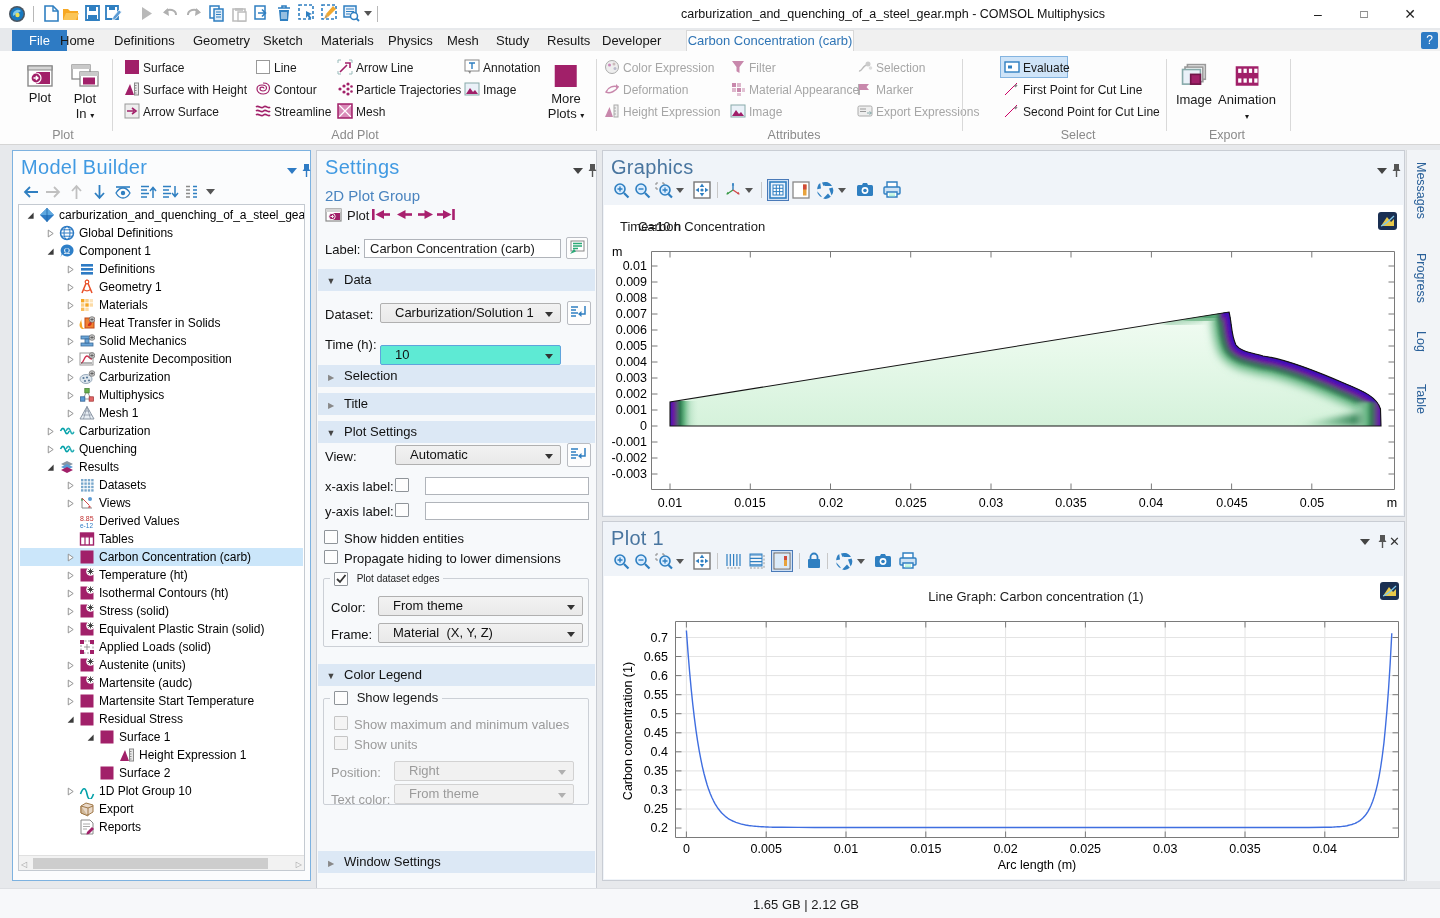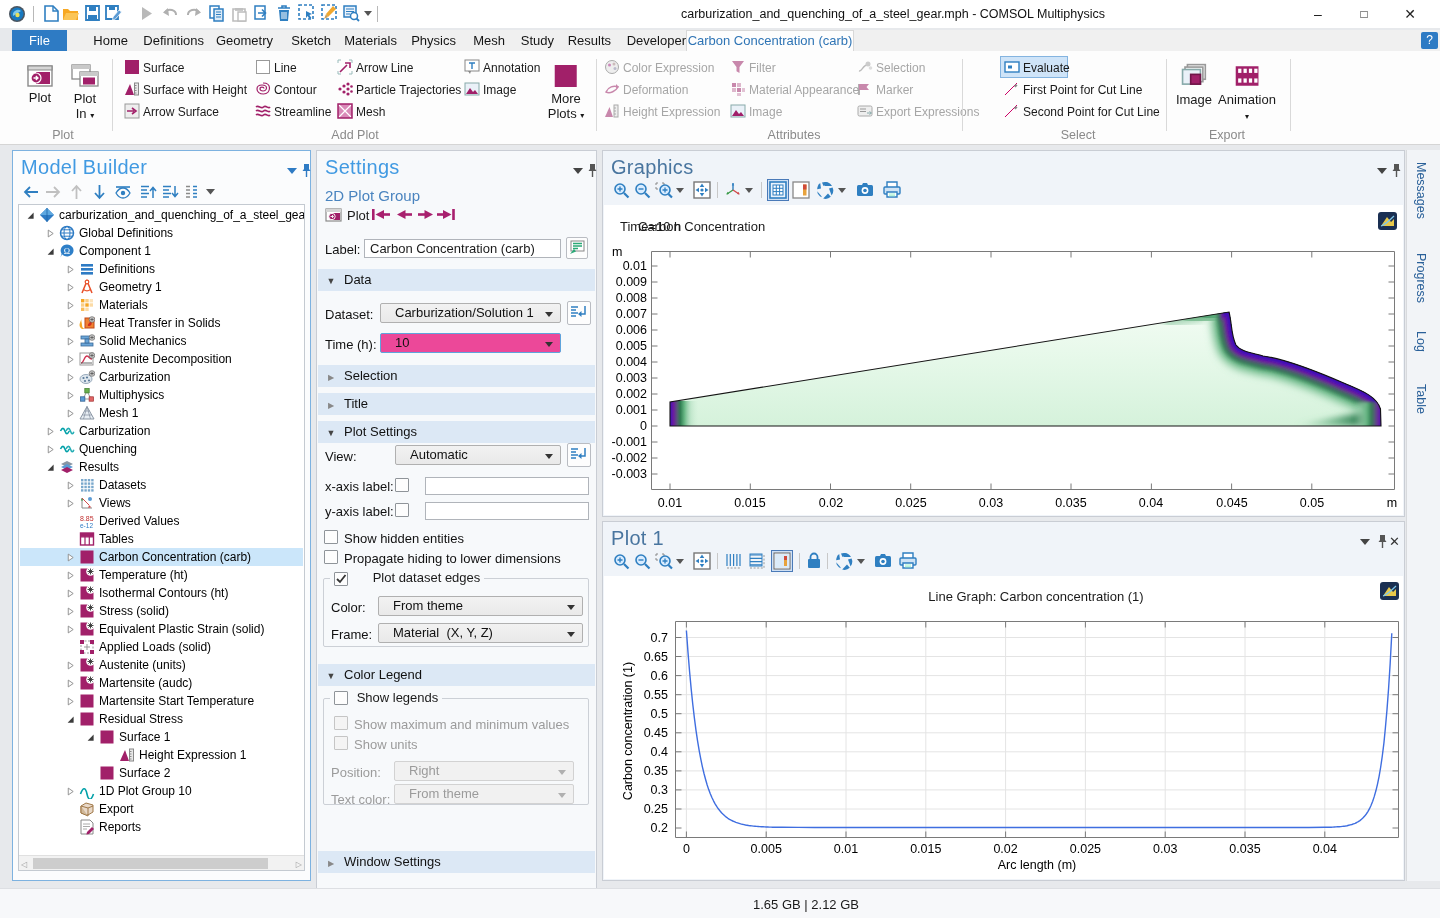--- a/index.html
+++ b/index.html
@@ -6,21 +6,21 @@
 body{font-family:"Liberation Sans",sans-serif;font-size:13px;color:#1a1a1a;background:#e7e9ec}
 #app{position:relative;width:1440px;height:918px}
 .abs{position:absolute}
 
 #titlebar{position:absolute;left:0;top:0;width:1440px;height:28px;background:#fff}
 #title{position:absolute;top:7px;left:640px;width:506px;text-align:center;font-size:12.5px;color:#111}
 .tbsep{position:absolute;top:6px;width:1px;height:16px;background:#b8b8b8}
 .winbtn{position:absolute;top:0;width:46px;height:28px;text-align:center;line-height:28px;font-size:14px;color:#222}
 
 #tabrow{position:absolute;left:12px;top:30px;width:1428px;height:21px;background:#f0f0f0}
-.tab{position:absolute;top:0;height:21px;line-height:21px;text-align:right;font-size:13px;color:#151515}
+.tab{position:absolute;top:0;height:21px;line-height:21px;text-align:left;font-size:13px;color:#151515}
 #filetab{position:absolute;left:0;top:0;width:55px;height:23px;background:#2e7bc4;color:#fff;text-align:center;line-height:21px;font-size:13px}
 #activetab{position:absolute;top:0;height:21px;background:#fdfdfd;border:1px solid #d8d8d8;border-bottom:none;color:#2e74b5;text-align:center;line-height:20px;font-size:13px}
 #helpbtn{position:absolute;right:2px;top:2px;width:17px;height:17px;background:#2e7bc4;color:#fff;font-size:12px;text-align:center;line-height:17px;border-radius:2px}
 
 #ribbon{position:absolute;left:0;top:51px;width:1440px;height:94px;background:#fdfdfd;border-bottom:1px solid #d5d5d5}
 .rsep{position:absolute;top:8px;width:1px;height:72px;background:#d9d9d9}
 .rgl{position:absolute;top:77px;font-size:12.5px;color:#8a8a8a;transform:translateX(-50%)}
 .rrow{position:absolute;height:22px;line-height:22px;white-space:nowrap;font-size:12px}
 .rrow svg{vertical-align:-3px;margin-right:3px}
 .bigbtn{position:absolute;top:57px;text-align:center;font-size:13px;line-height:15px;transform:translateX(-50%);top:0}
@@ -1032,21 +1032,21 @@
         </svg></div>
  <div class="sechead" style="top:118px"><span class="arr">▼</span>Data</div>
  <div class="slabel" style="left:8px;top:156px">Dataset:</div>
  <div class="combo" style="left:63px;top:152px;width:181px">Carburization/Solution 1</div>
  <div class="syncbtn" style="left:250px;top:150px"><svg width="18" height="18" style="margin:2px">
           <path d="M1 3h7M1 6h5M1 9h7M1 12h5" stroke="#2f7fc1" stroke-width="1.5"></path>
           <path d="M15 2v8H9" fill="none" stroke="#2f7fc1" stroke-width="1.5"></path>
           <path d="M11.5 7 8 10l3.5 3z" fill="#2f7fc1"></path>
         </svg></div>
  <div class="slabel" style="left:8px;top:186px">Time (h):</div>
- <div class="combo" style="left:63px;top:182px;width:181px;background:#ec4899;border-color:#5fa4dc">10</div>
+ <div class="combo" style="left:63px;top:194px;width:181px;background:#5eead4;border-color:#5fa4dc">10</div>
  <div class="sechead" style="top:242px"><span class="arr" style="font-size:8px;color:#888">▶</span>Title</div>
  <div class="sechead" style="top:214px"><span class="arr" style="font-size:8px;color:#888">▶</span>Selection</div>
  <div class="sechead" style="top:270px"><span class="arr">▼</span>Plot Settings</div>
  <div class="slabel" style="left:8px;top:298px">View:</div>
  <div class="combo" style="left:78px;top:294px;width:166px">Automatic</div>
  <div class="syncbtn" style="left:250px;top:292px"><svg width="18" height="18" style="margin:2px">
           <path d="M1 3h7M1 6h5M1 9h7M1 12h5" stroke="#2f7fc1" stroke-width="1.5"></path>
           <path d="M15 2v8H9" fill="none" stroke="#2f7fc1" stroke-width="1.5"></path>
           <path d="M11.5 7 8 10l3.5 3z" fill="#2f7fc1"></path>
         </svg></div>
@@ -1058,21 +1058,21 @@
  <div class="tinput" style="left:108px;top:351px;width:164px;height:18px"></div>
  <div class="cb" style="left:7px;top:379px"></div>
  <div class="slabel" style="left:27px;top:380px">Show hidden entities</div>
  <div class="cb" style="left:7px;top:399px"></div>
  <div class="slabel" style="left:27px;top:400px">Propagate hiding to lower dimensions</div>
  <div class="abs" style="left:6px;top:427px;width:266px;height:69px;border:1px solid #ccd0d6;border-radius:2px"></div>
  <div class="abs" style="left:13px;top:419px;background:#f7f9fb;padding:0 4px;height:16px">
    <span class="cb" style="position:static;display:inline-block;vertical-align:-3px"><svg width="14" height="14" style="margin:-1px">
             <path d="M3 7l3 3 5.5-7" fill="none" stroke="#333" stroke-width="1.8"></path>
           </svg></span>
-   <span style="font-size:13px;margin-left:21px">Plot dataset edges</span></div>
+   <span style="font-size:10px;margin-left:5px">Plot dataset edges</span></div>
  <div class="slabel" style="left:14px;top:449px">Color:</div>
  <div class="combo" style="left:61px;top:445px;width:205px">From theme</div>
  <div class="slabel" style="left:14px;top:476px">Frame:</div>
  <div class="combo" style="left:61px;top:472px;width:205px">Material&nbsp; (X, Y, Z)</div>
  <div class="sechead" style="top:513px"><span class="arr">▼</span>Color Legend</div>
  <div class="abs" style="left:6px;top:547px;width:266px;height:107px;border:1px solid #ccd0d6;border-radius:2px"></div>
  <div class="abs" style="left:13px;top:539px;background:#f7f9fb;padding:0 4px;height:16px">
    <span class="cb" style="position:static;display:inline-block;vertical-align:-3px"></span>
    <span style="font-size:13px;margin-left:5px">Show legends</span></div>
  <div class="cb dis" style="left:17px;top:565px"></div>

